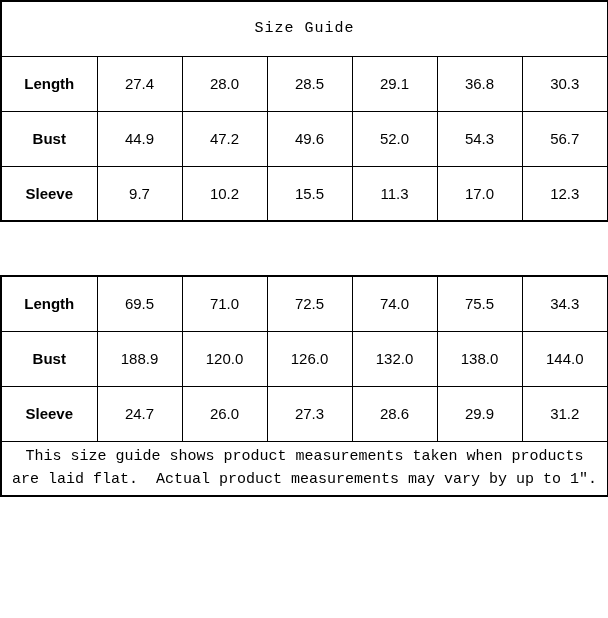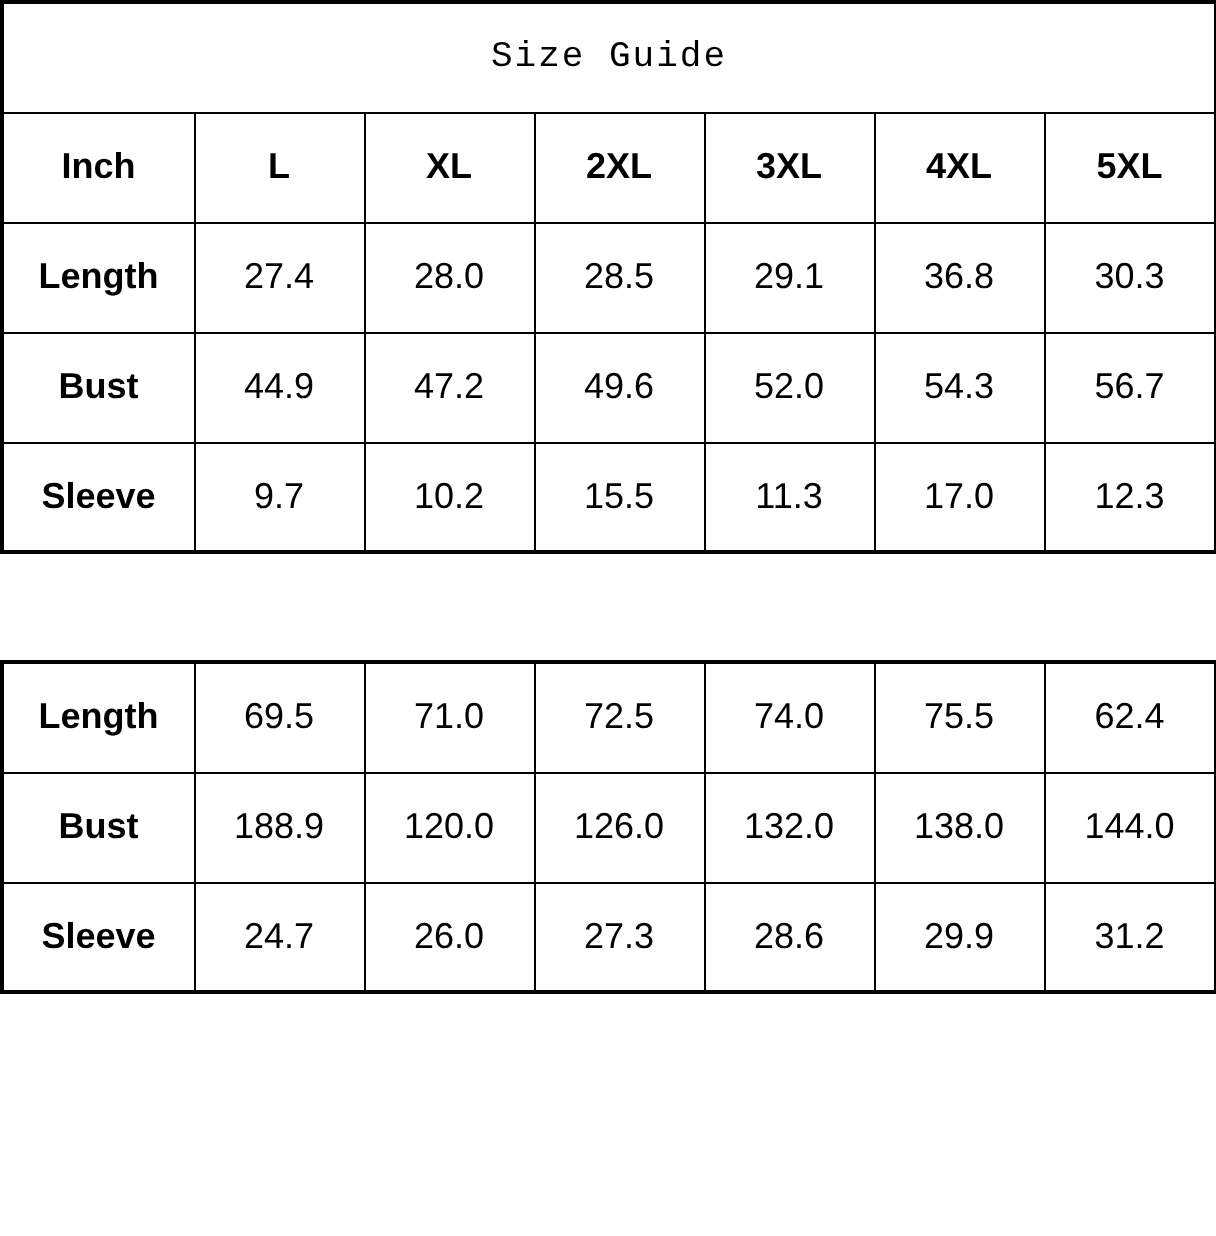--- a/index.html
+++ b/index.html
@@ -13,21 +13,21 @@
   table.size-table {
     width: 608px;
     border-collapse: collapse;
     table-layout: fixed;
     border: 2px solid #000;
   }
   table.size-table td {
     border: 1px solid #000;
     text-align: center;
     vertical-align: middle;
-    font-size: 18px;
+    font-size: 15px;
     padding: 0;
     height: 55px;
     background: #fff;
     overflow: hidden;
   }
   td.title-cell {
     height: 54px;
     font-family: "Liberation Mono", "DejaVu Sans Mono", monospace;
     font-size: 19px;
     font-weight: normal;
@@ -54,29 +54,20 @@
       <col style="width:85px">
         <col style="width:85px">
         <col style="width:85px">
       <col style="width:85px">
         <col style="width:85px">
         <col style="width:86px">
     </colgroup>
     <tbody>
         <tr>
       <td class="title-cell" colspan="7">Size Guide</td>
-    </tr>
-    <tr>
-      <td class="hdr">Inch</td>
-      <td class="hdr">L</td>
-      <td class="hdr">XL</td>
-      <td class="hdr">2XL</td>
-      <td class="hdr">3XL</td>
-      <td class="hdr">4XL</td>
-      <td class="hdr">5XL</td>
     </tr>
     <tr>
       <td class="hdr">Length</td>
       <td>27.4</td>
       <td>28.0</td>
       <td>28.5</td>
       <td>29.1</td>
       <td>36.8</td>
       <td>30.3</td>
     </tr>
@@ -114,36 +105,42 @@
         <col style="width:86px">
     </colgroup>
     <tbody>
     <tr>
       <td class="hdr">Length</td>
       <td>69.5</td>
       <td>71.0</td>
       <td>72.5</td>
       <td>74.0</td>
       <td>75.5</td>
-      <td>62.4</td>
+      <td>34.3</td>
     </tr>
     <tr>
       <td class="hdr">Bust</td>
       <td>188.9</td>
       <td>120.0</td>
       <td>126.0</td>
       <td>132.0</td>
       <td>138.0</td>
       <td>144.0</td>
     </tr>
     <tr>
       <td class="hdr">Sleeve</td>
       <td>24.7</td>
       <td>26.0</td>
       <td>27.3</td>
       <td>28.6</td>
       <td>29.9</td>
       <td>31.2</td>
     </tr>
+    <tr>
+      <td class="footer-cell" colspan="7">
+        <div class="footer-line">This size guide shows product measurements taken when products</div>
+        <div class="footer-line">are laid flat.  Actual product measurements may vary by up to 1″.</div>
+      </td>
+    </tr>
   </tbody>
     </table>
 
 </div>
 
 </body></html>

